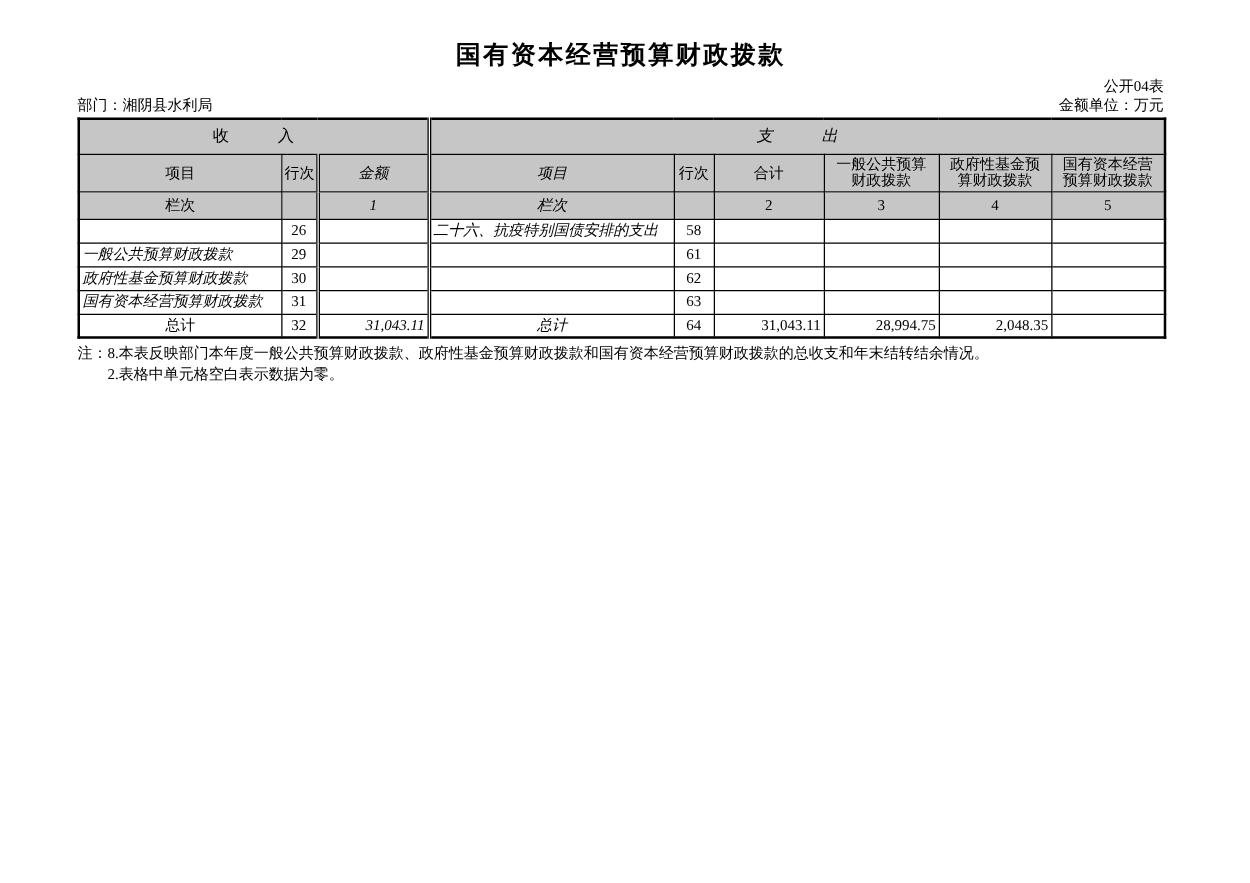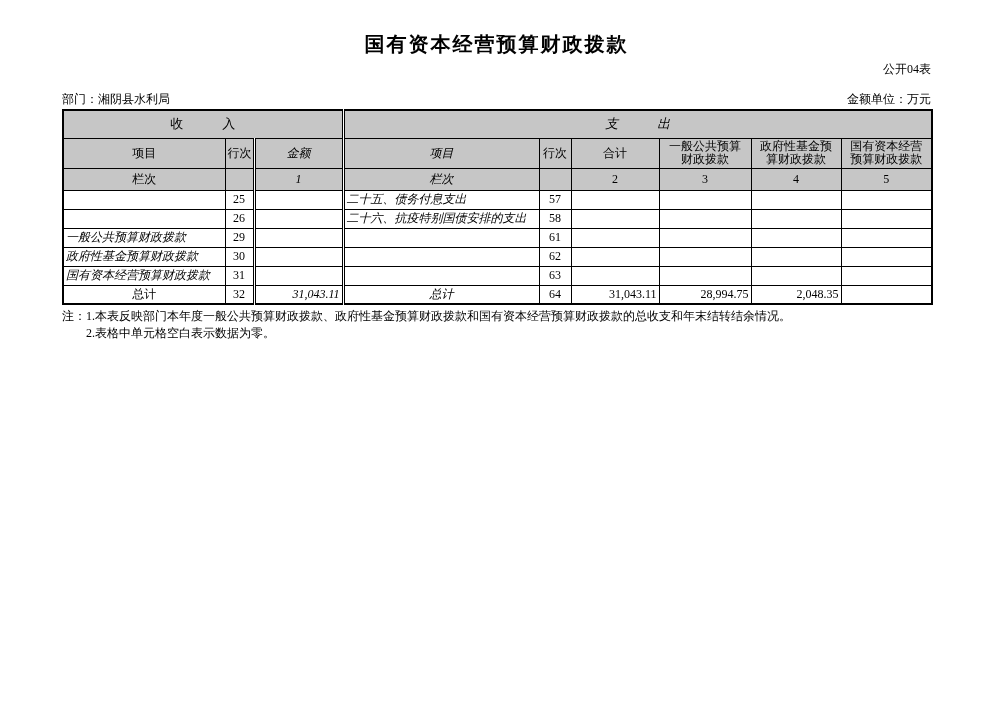--- a/index.html
+++ b/index.html
@@ -9,21 +9,21 @@
     color:#000;
   }
   .page{position:relative;width:1000px;height:706px;background:#fff;}
   .doc{position:absolute;left:62px;top:0;width:869px;}
   .title{
     margin-top:31px;text-align:center;
     font-size:20px;font-weight:bold;letter-spacing:2px;line-height:26px;
   }
   .meta-right{margin-top:5px;text-align:right;font-size:12px;line-height:14px;}
   .meta-row{
-    margin-top:16px;display:flex;justify-content:space-between;
+    margin-top:1px;display:flex;justify-content:space-between;
     font-size:12px;line-height:14px;
   }
   table.fin{
     margin-top:3px;border-collapse:collapse;table-layout:fixed;
     width:869px;font-size:12px;border:2px solid #000000;
   }
   .fin th,.fin td{
     border:1px solid #000;padding:0 2px;overflow:hidden;
     white-space:nowrap;font-weight:normal;
   }
@@ -97,31 +97,20 @@
           <th></th>
           <th>2</th>
           <th>3</th>
           <th>4</th>
           <th>5</th>
         </tr>
       </thead>
       <tbody>
           <tr>
             <td class="left"></td>
-            <td class="c-line">25</td>
-            <td class="amt dbl-left"></td>
-            <td class="dbl-left left">二十五、债务付息支出</td>
-            <td class="c-line">57</td>
-            <td class="amt"></td>
-            <td class="amt"></td>
-            <td class="amt"></td>
-            <td class="amt"></td>
-          </tr>
-          <tr>
-            <td class="left"></td>
             <td class="c-line">26</td>
             <td class="amt dbl-left"></td>
             <td class="dbl-left left">二十六、抗疫特别国债安排的支出</td>
             <td class="c-line">58</td>
             <td class="amt"></td>
             <td class="amt"></td>
             <td class="amt"></td>
             <td class="amt"></td>
           </tr>
           <tr>
@@ -165,18 +154,18 @@
             <td class="c-line">64</td>
             <td class="amt">31,043.11</td>
             <td class="amt">28,994.75</td>
             <td class="amt">2,048.35</td>
             <td class="amt"></td>
           </tr>
         </tbody>
     </table>
 
     <div class="notes">
-      <div>注：1.本表反映部门本年度一般公共预算财政拨款、政府性基金预算财政拨款和国有资本经营预算财政拨款的总收支和年末结转结余情况。</div>
+      <div>注：8.本表反映部门本年度一般公共预算财政拨款、政府性基金预算财政拨款和国有资本经营预算财政拨款的总收支和年末结转结余情况。</div>
       <div class="note2">2.表格中单元格空白表示数据为零。</div>
     </div>
 
   </div>
 </div>
 
 </body></html>

